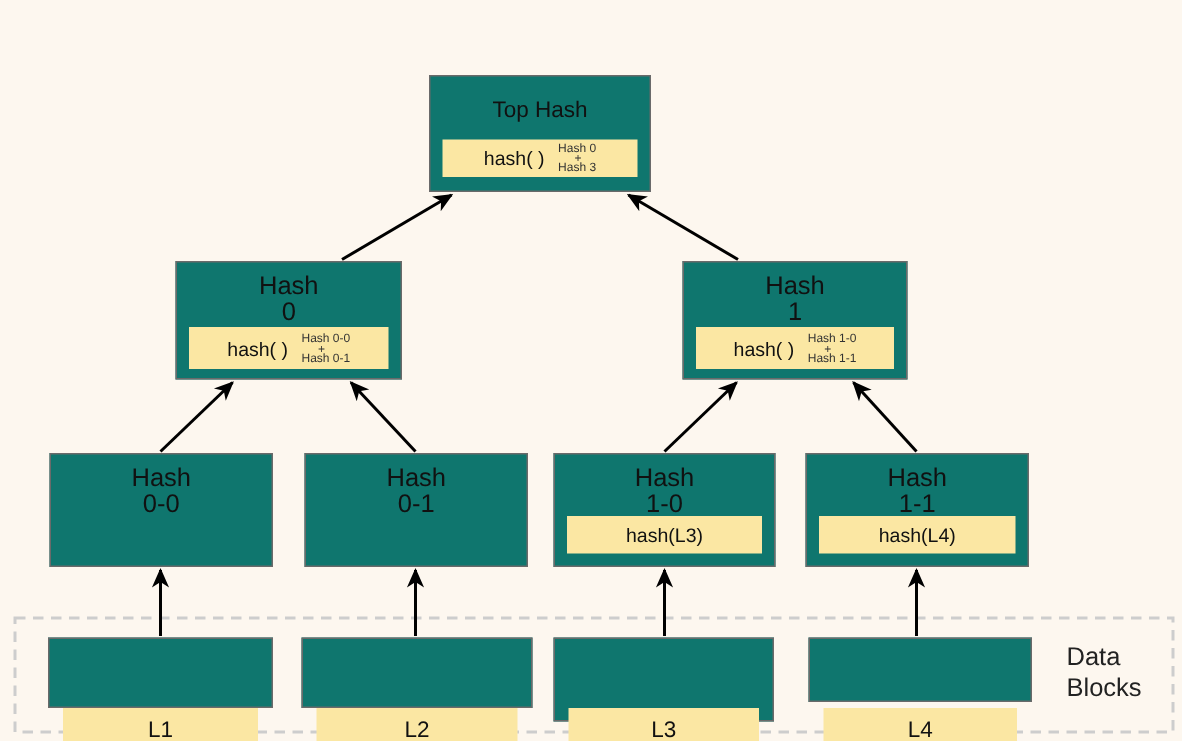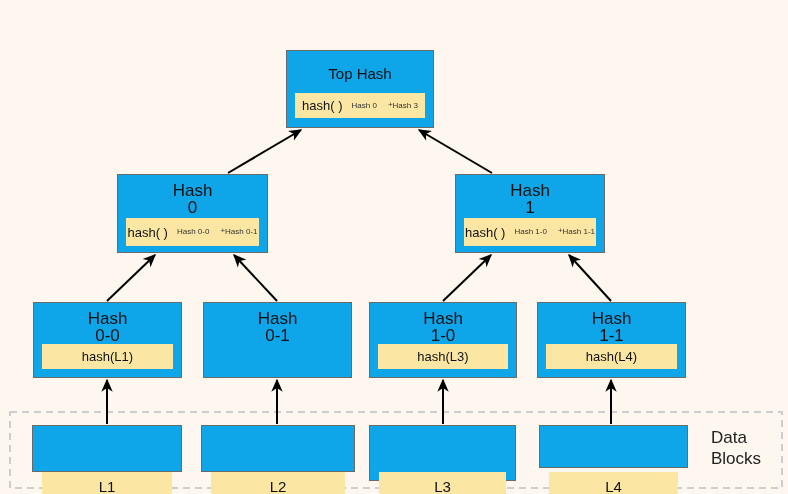--- a/index.html
+++ b/index.html
@@ -8,21 +8,21 @@
     background:#fdf7ef;
     font-family:"Liberation Sans", sans-serif;
     color:#1a1a1a;
     position:relative;
     overflow:hidden;
   }
   #stage { position:absolute; left:0; top:0; width:788px; height:494px; }
   #arrows { position:absolute; left:0; top:0; pointer-events:none; }
   .box {
     position:absolute;
-    background:#0ea5e9;
+    background:#0f766e;
     border:1.5px solid #6a6a6a;
     box-sizing:border-box;
   }
   .title {
     text-align:center;
     font-size:17px;
     line-height:17px;
     color:#111;
     padding-top:7px;
   }
@@ -32,21 +32,21 @@
     left:8px; right:8px;
     background:#fbe7a3;
     display:flex;
     align-items:center;
     justify-content:center;
     gap:9px;
   }
   .fn { font-size:13px; color:#111; white-space:pre; }
   .args {
     display:flex;
-    flex-direction:row;
+    flex-direction:column;
     align-items:flex-start;
     font-size:8px;
     line-height:8px;
     color:#333;
   }
   .plus { font-size:8px; line-height:5px; margin-left:11px; }
   .block-band {
     position:absolute;
     left:9px; right:9px; top:10px; height:28px;
     background:#fbe7a3;
@@ -125,23 +125,20 @@
         <span>Hash 1-1</span>
       </span>
     </div>
   </div>
 
   <div class="box" style="left:33px;top:302px;width:149px;height:76px">
     <div class="title">
       <div>Hash</div>
       <div>0-0</div>
     </div>
-    <div class="band" style="bottom:8px;height:25px">
-      <span class="fn">hash(L1)</span>
-    </div>
   </div>
 
   <div class="box" style="left:203px;top:302px;width:149px;height:76px">
     <div class="title">
       <div>Hash</div>
       <div>0-1</div>
     </div>
   </div>
 
   <div class="box" style="left:369px;top:302px;width:148px;height:76px">

